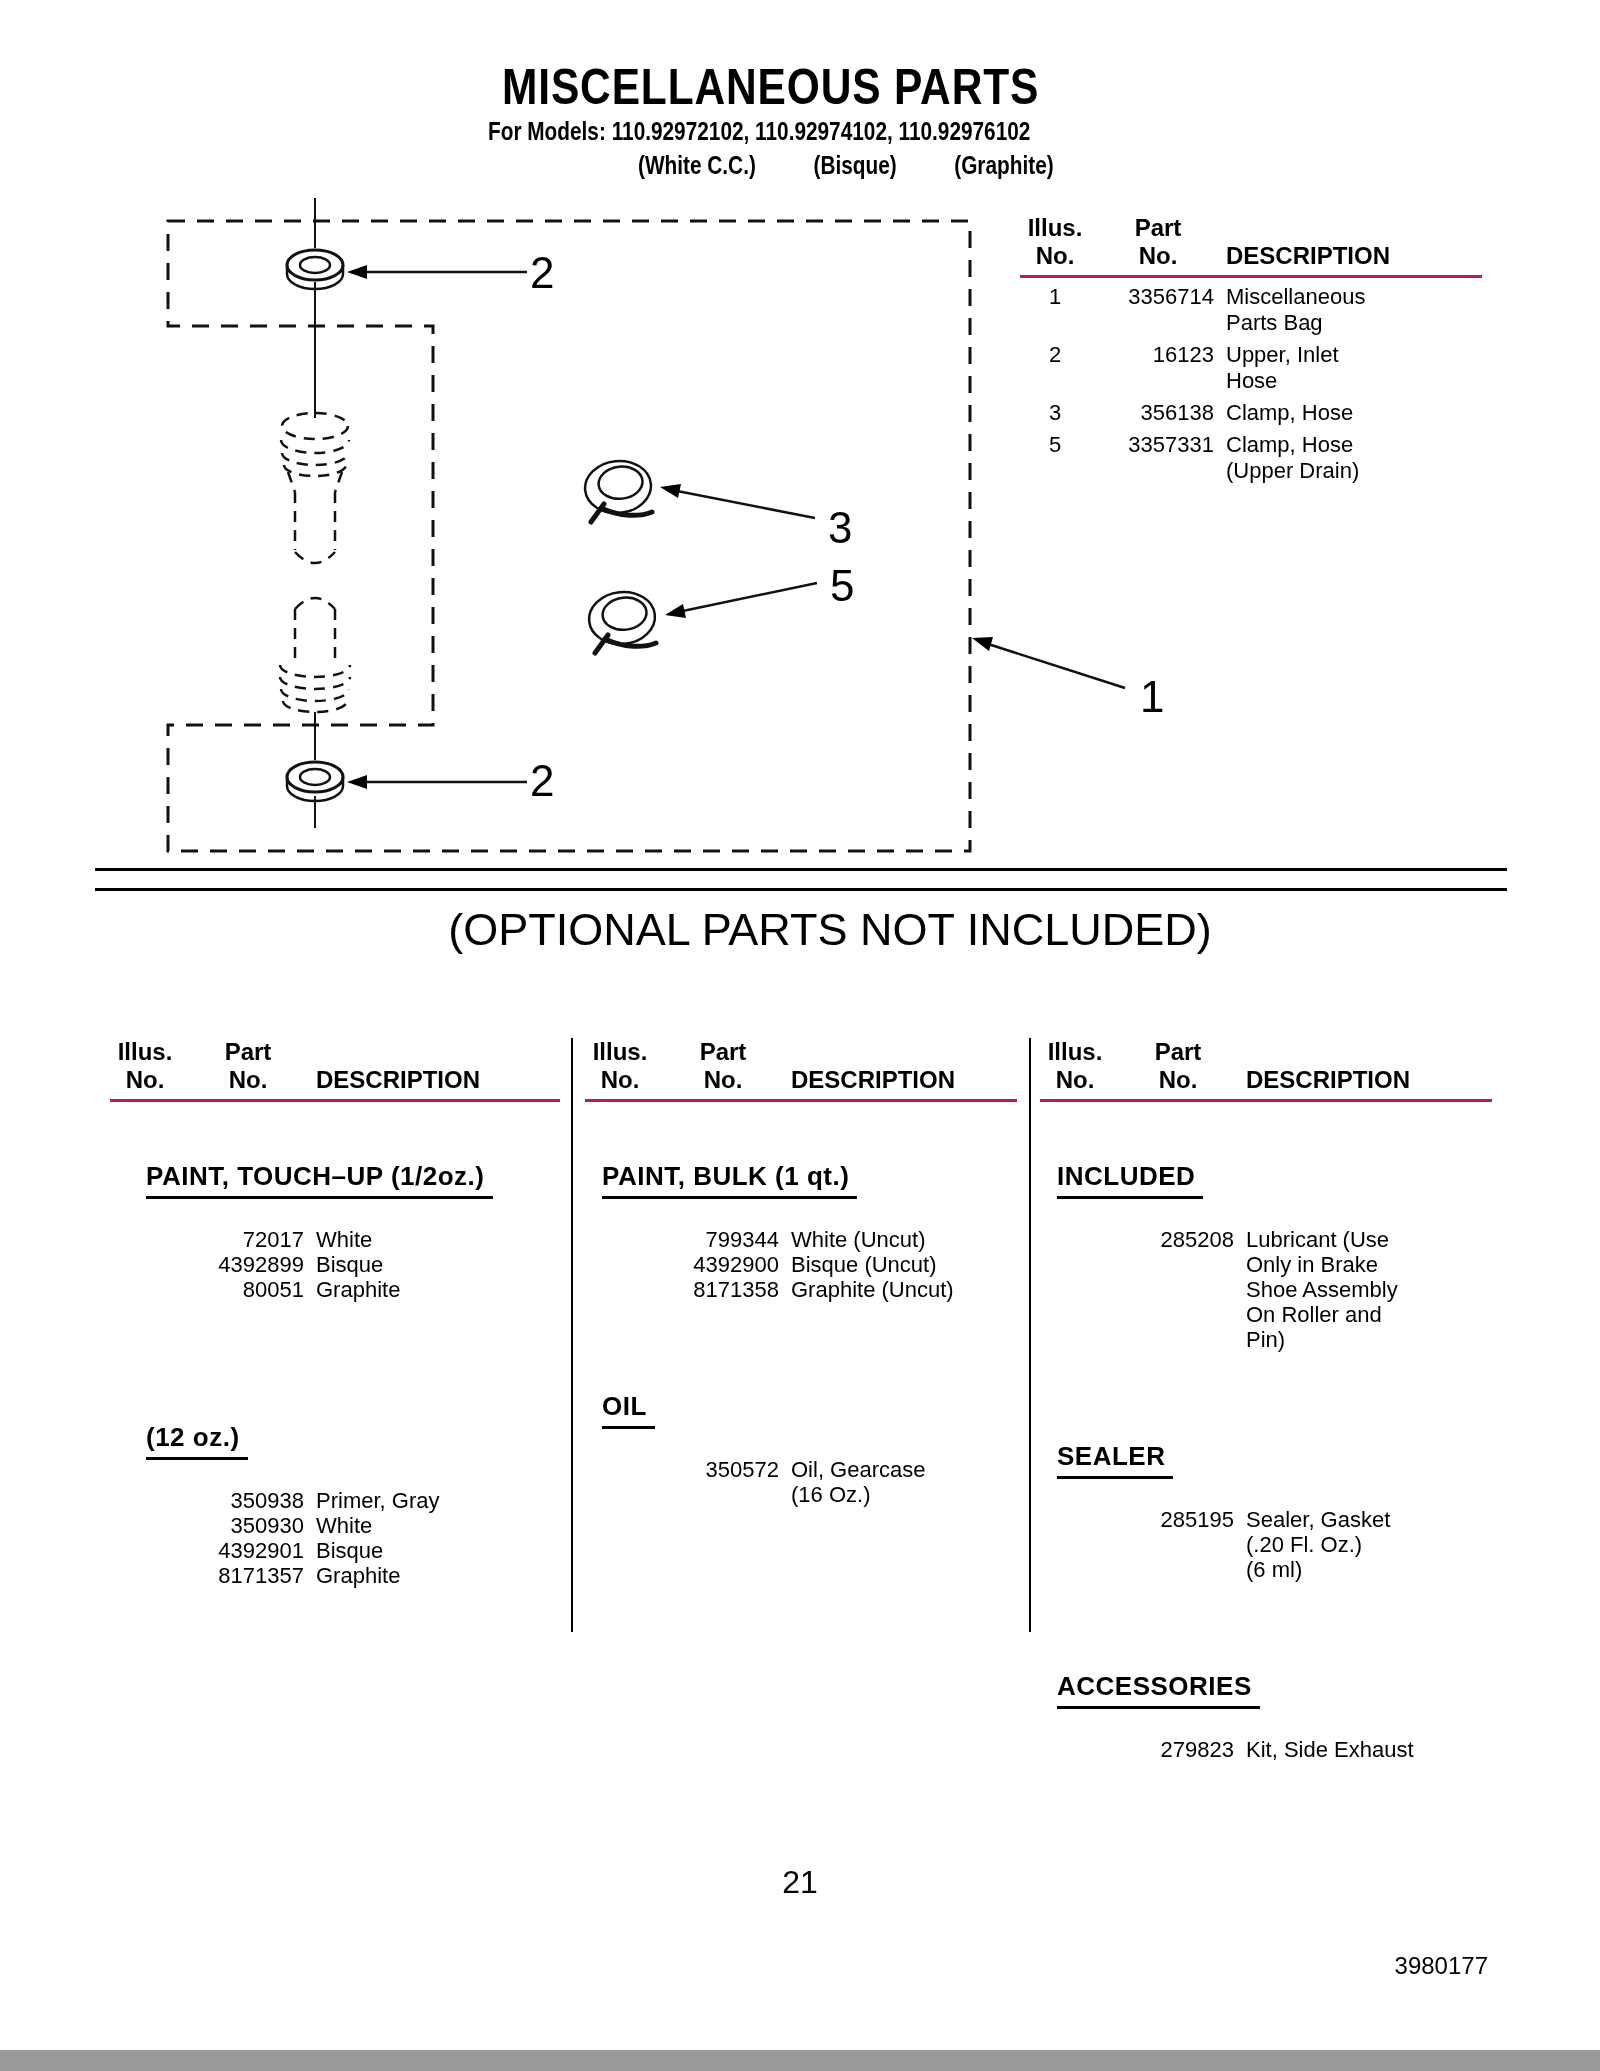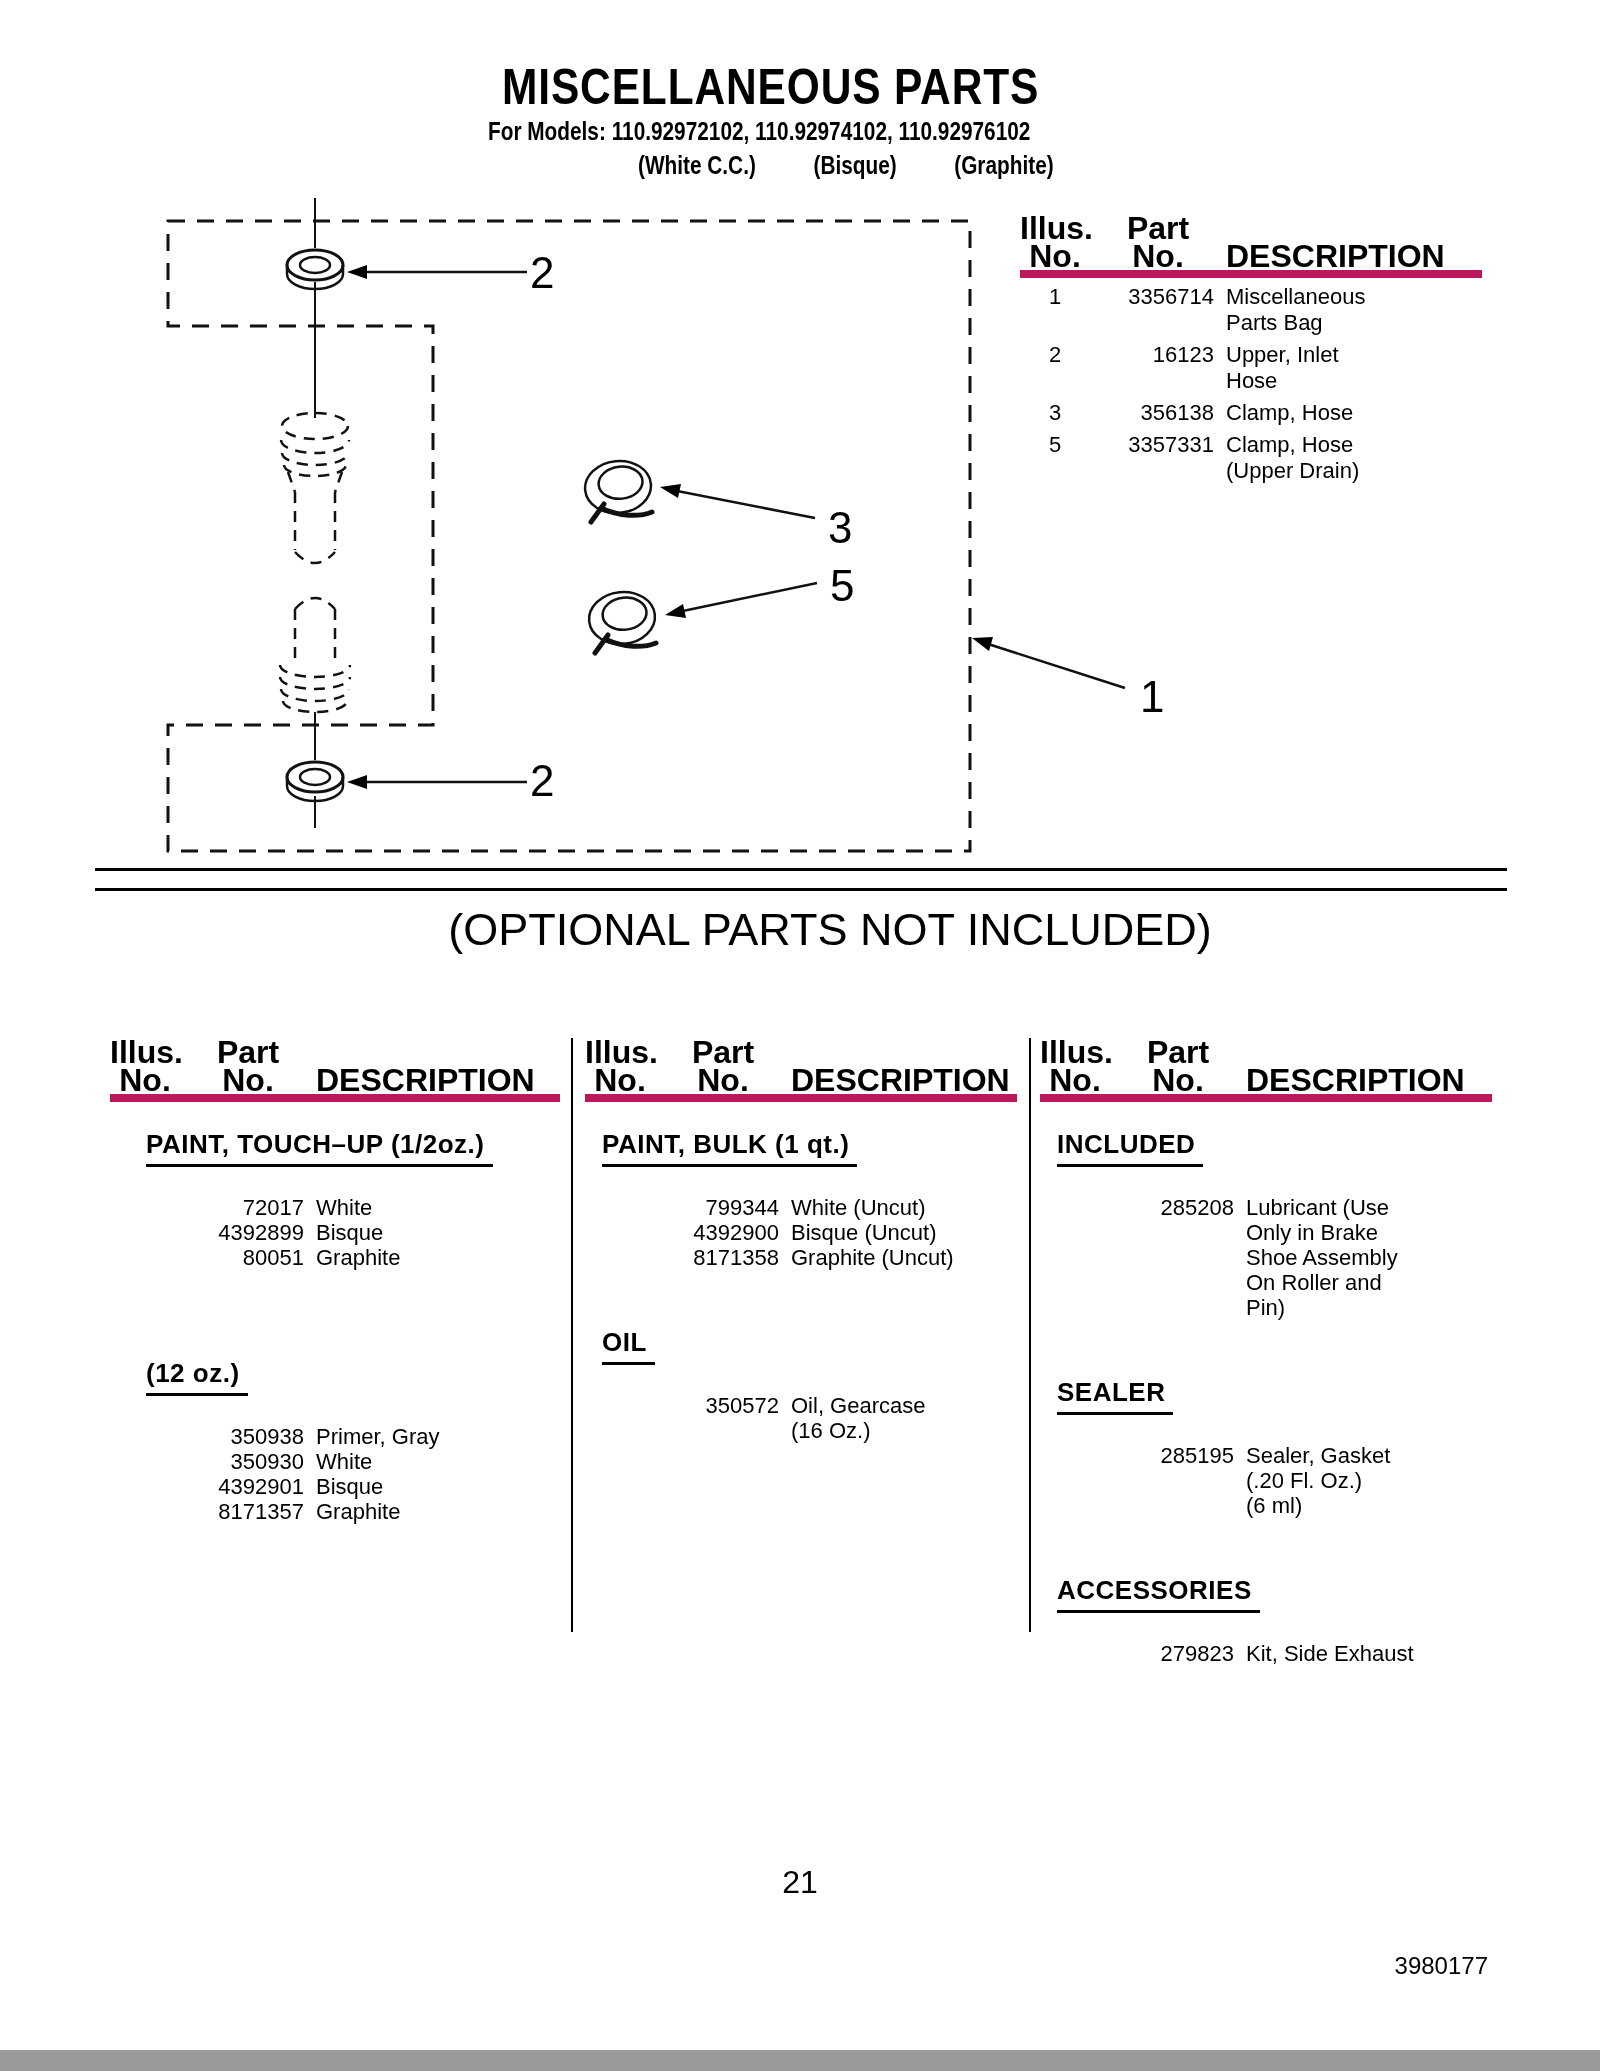--- a/index.html
+++ b/index.html
@@ -21,22 +21,22 @@
     transform:scaleX(.8);transform-origin:left center;white-space:nowrap;
   }
   
   .diagram{position:absolute;left:90px;top:160px;width:1120px;height:720px;}
   .diagram .ln{stroke:#111;fill:none;}
   .diagram text{font-family:"Liberation Sans",sans-serif;font-size:44px;fill:#000;}
   
   .ptable{position:absolute;left:1020px;top:214px;width:462px;}
   .thead{
     display:grid;grid-template-columns:70px 112px 1fr;column-gap:12px;
-    font-size:32px;font-weight:bold;line-height:28px;
-    border-bottom:8px solid #be185d;
+    font-size:24px;font-weight:bold;line-height:28px;
+    border-bottom:3px solid #be185d;padding-bottom:5px;
   }
   .th-illus,.th-part{text-align:center;}
   .th-desc{align-self:end;}
   .trow{
     display:grid;grid-template-columns:70px 112px 1fr;column-gap:12px;
     font-size:22px;line-height:26px;margin-top:6px;
   }
   .ptable .trow:first-of-type{margin-top:14px;}
   .c-illus{text-align:center;}
   .c-part{text-align:right;}
@@ -47,21 +47,21 @@
     font-size:45px;font-weight:normal;line-height:48px;white-space:nowrap;}
   .vdiv{position:absolute;top:1038px;width:2px;height:594px;background:#000;}
   .vdiv1{left:571px;} .vdiv2{left:1029px;}
   .col{position:absolute;top:1038px;}
   .col1{left:110px;width:450px;}
   .col2{left:585px;width:432px;}
   .col3{left:1040px;width:452px;}
   .sec{margin-top:57px;}
   .sec.first{margin-top:27px;}
   .sec-title{font-size:26px;font-weight:bold;letter-spacing:.5px;}
-  .sec-title .tline{display:inline-block;border-bottom:3px solid #000;padding:0 8px 4px 0;margin-bottom:6px;}
+  .sec-title .tline{display:inline-block;border-bottom:3px solid #000;padding:0 8px 4px 0;margin-bottom:6px;margin-top:32px;}
   .col1 .sec-title{margin-left:36px;}
   .col2 .sec-title,.col3 .sec-title{margin-left:17px;}
   .sec .rows{margin-top:22px;}
   .sec .trow{margin-top:0;line-height:25px;}
   
   .footer-page{position:absolute;left:0;right:0;top:1864px;text-align:center;font-size:32px;}
   .footer-doc{position:absolute;left:1340px;top:1952px;width:148px;text-align:right;font-size:24px;}
 </style>
 </head>
 <body>

